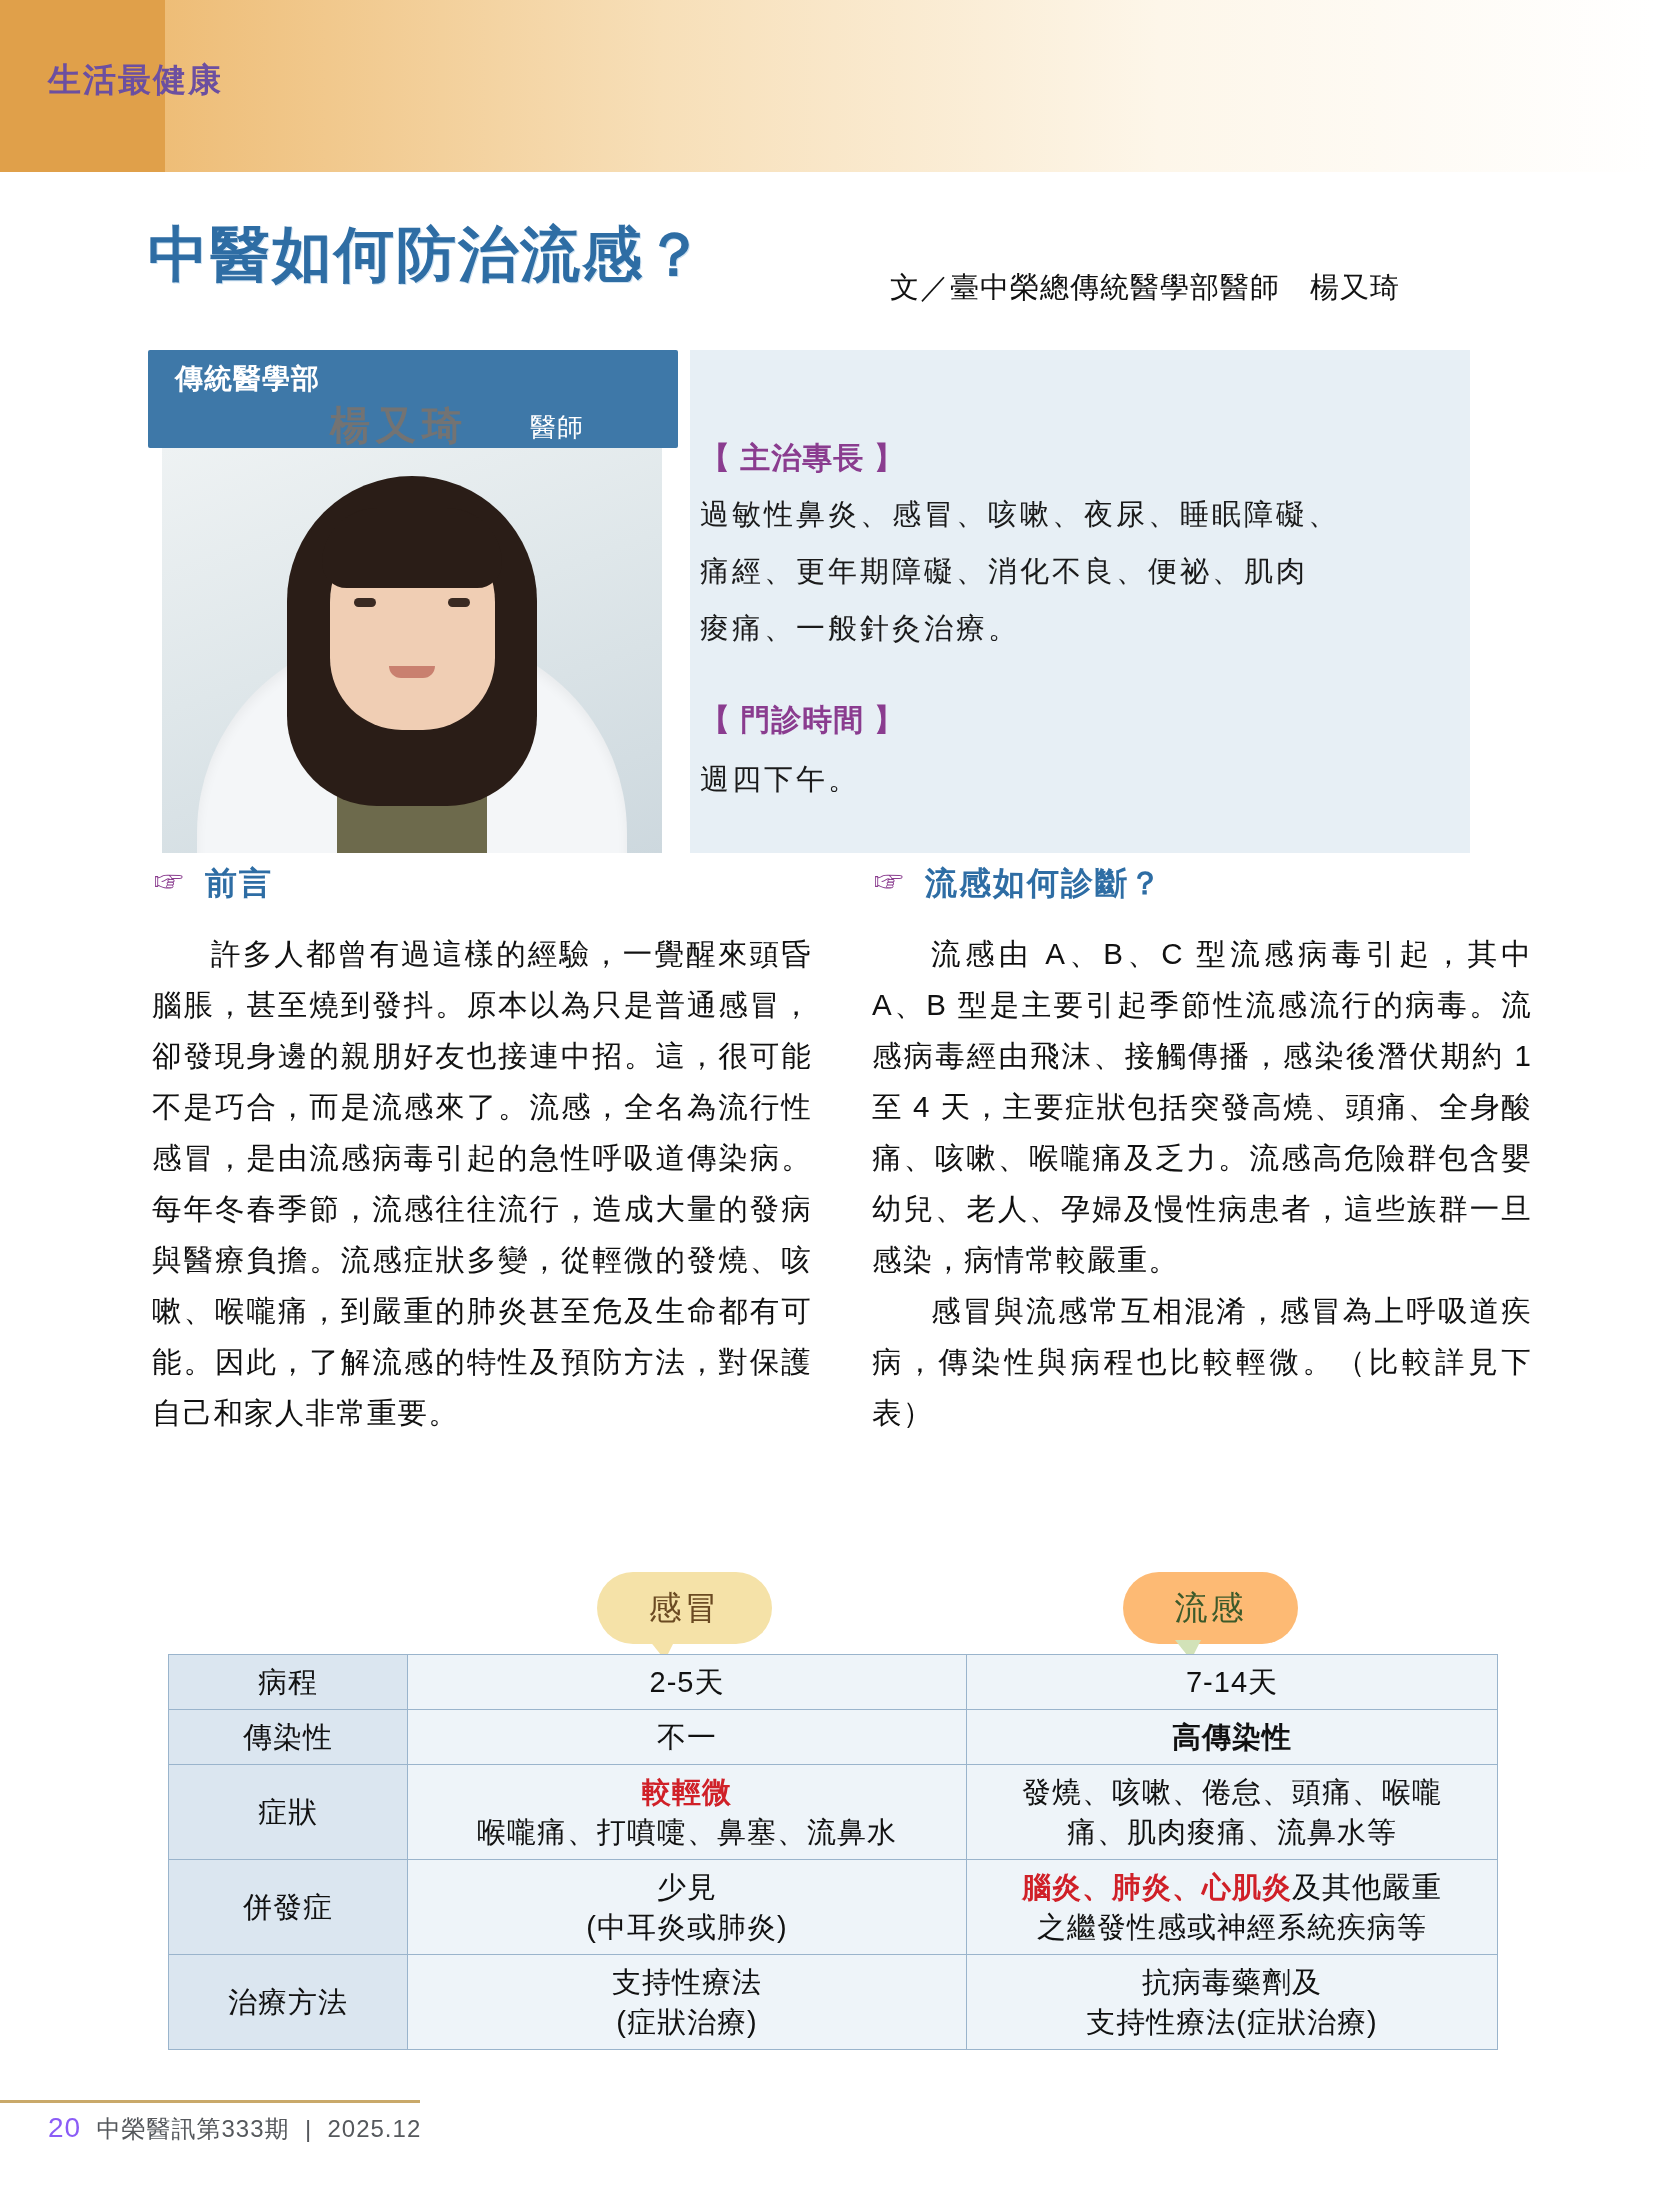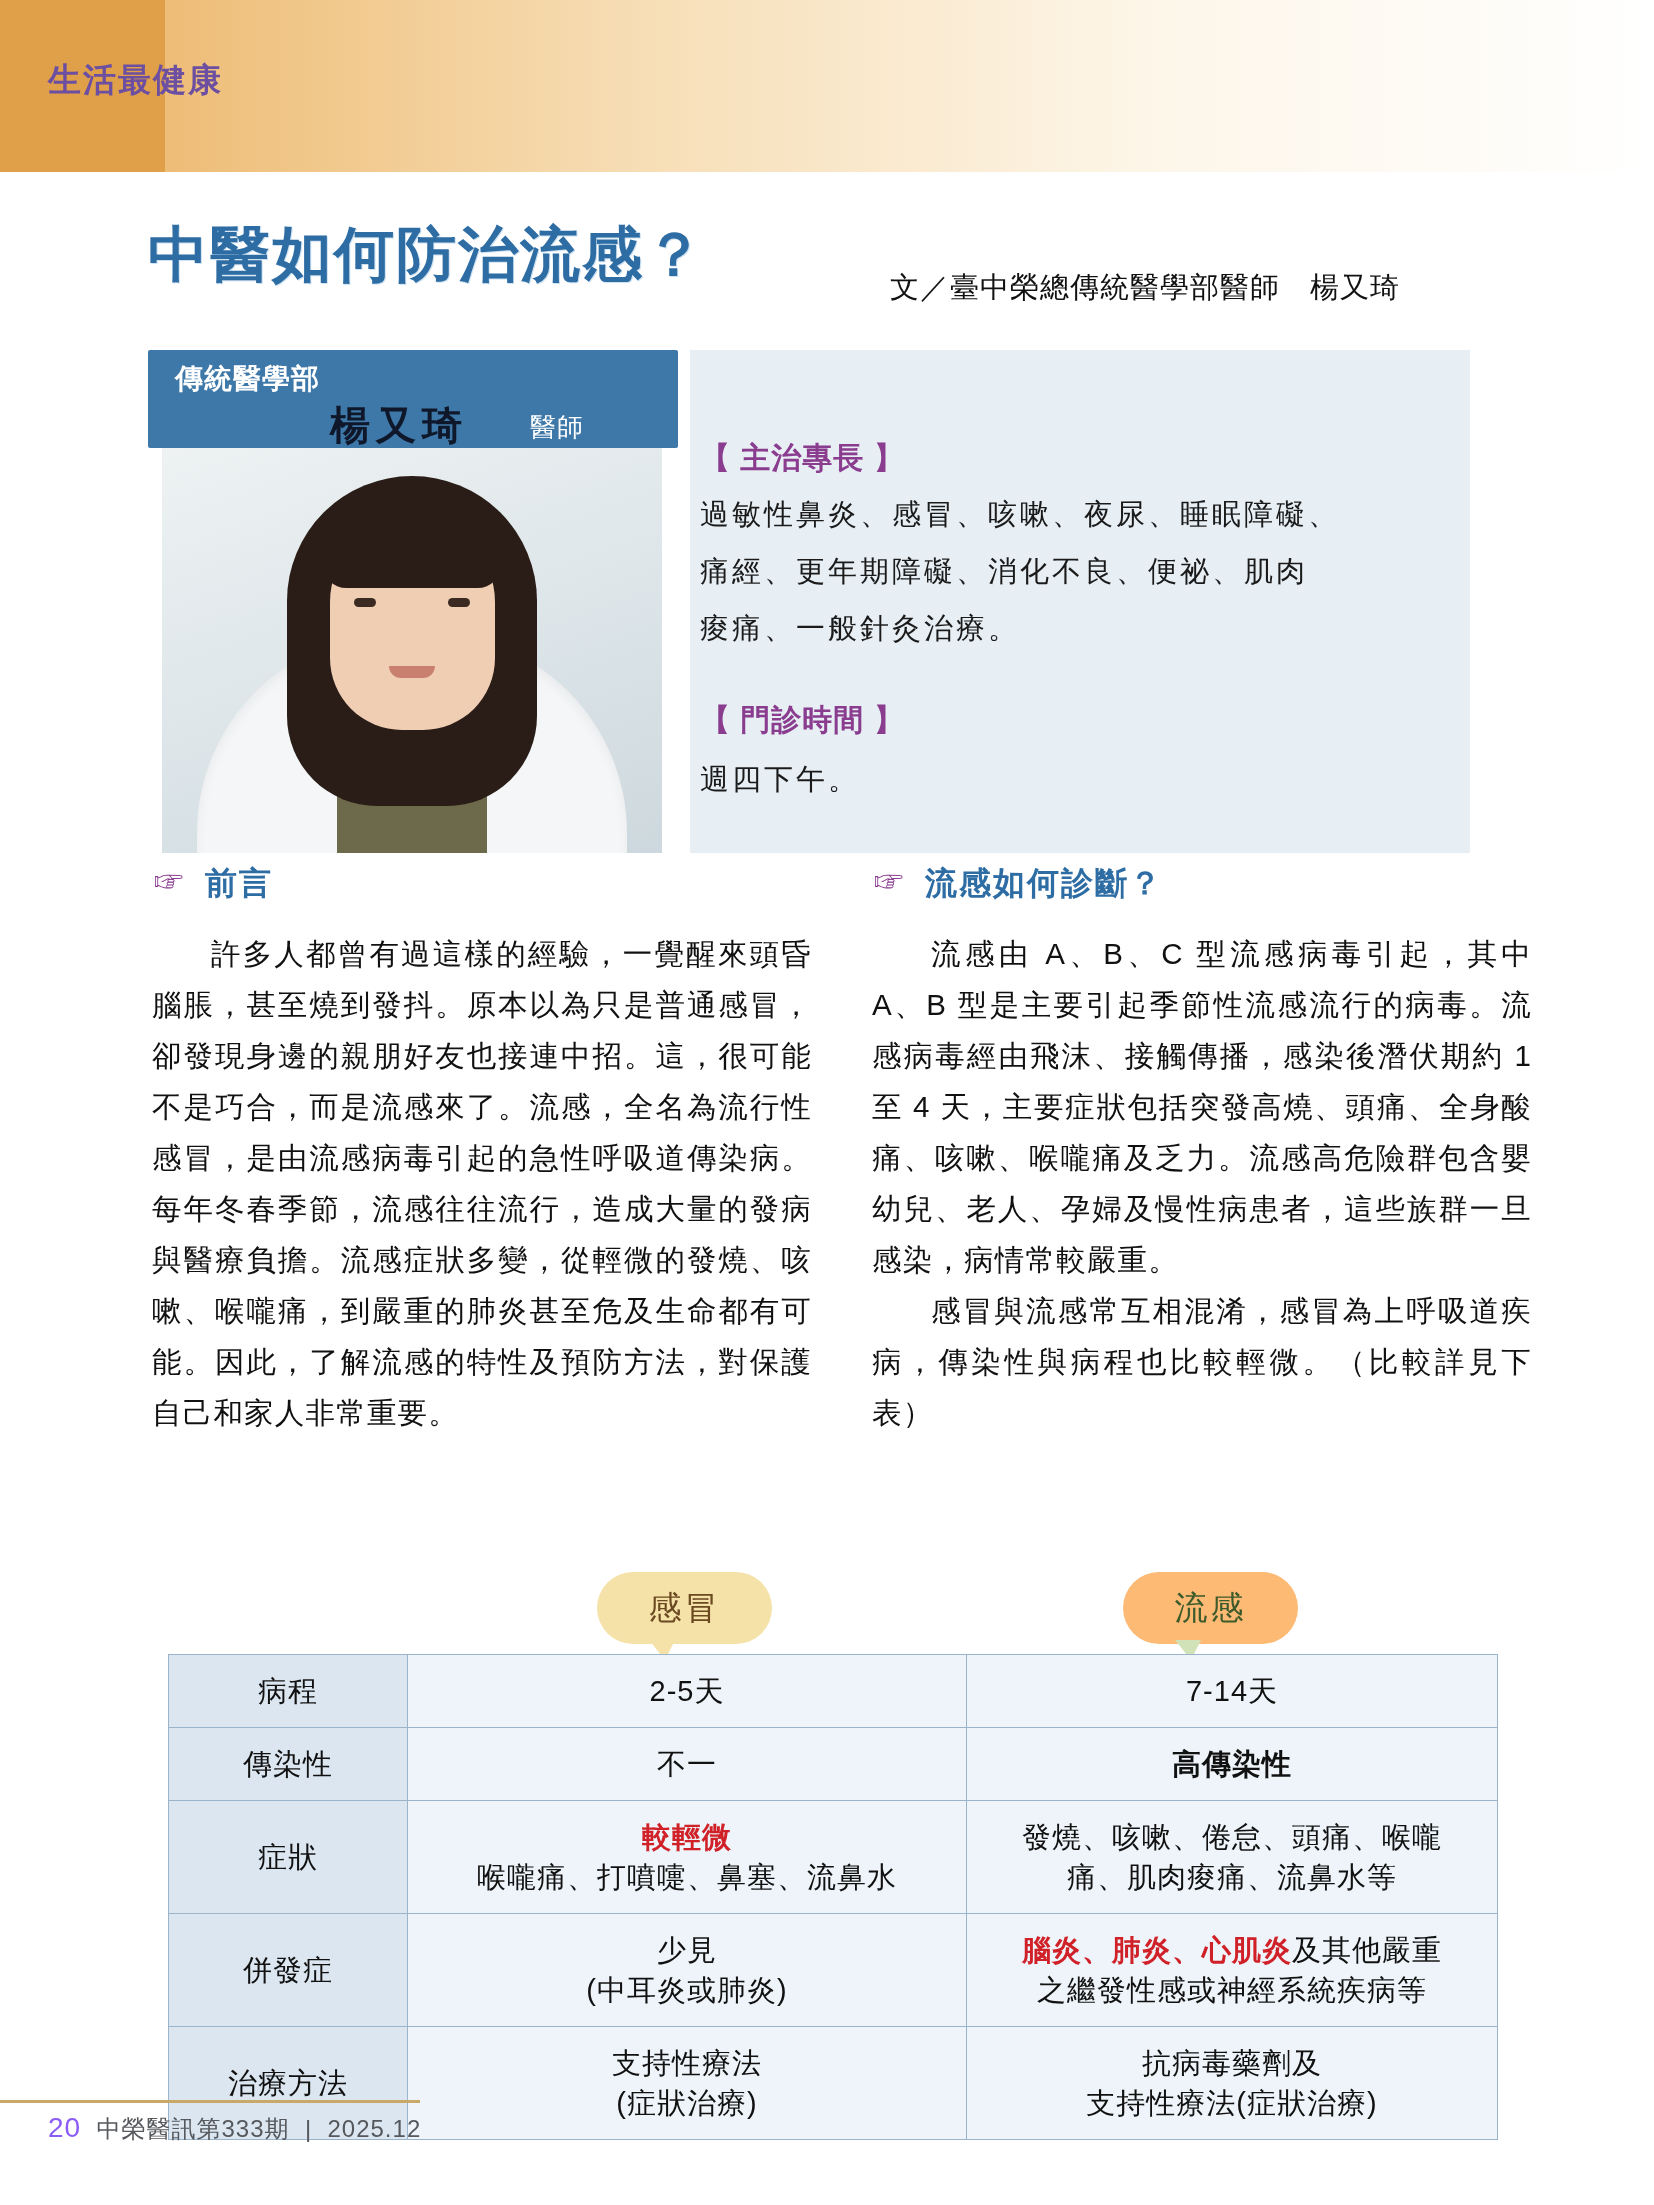--- a/index.html
+++ b/index.html
@@ -77,21 +77,21 @@
     font-size: 28px;
     color: #ffffff;
     font-weight: bold;
     letter-spacing: 1px;
   }
   .doc-name {
     position: absolute;
     top: 398px;
     left: 330px;
     font-size: 40px;
-    color: #0f172a;
+    color: #737373;
     font-weight: bold;
     letter-spacing: 6px;
   }
   .doc-role {
     position: absolute;
     top: 410px;
     left: 530px;
     font-size: 26px;
     color: #ffffff;
     letter-spacing: 1px;
@@ -281,21 +281,21 @@
     width: 1330px;
     border-collapse: collapse;
     table-layout: fixed;
   }
   .tbl td {
     border: 1px solid #9ab4cc;
     text-align: center;
     font-size: 29px;
     color: #111;
     letter-spacing: 1px;
-    padding: 16px 4px;
+    padding: 7px 4px;
     line-height: 40px;
   }
   .tbl td.rowhead {
     width: 230px;
     background: #dbe6f0;
     font-weight: normal;
   }
   .tbl td.cold { width: 550px; background: #eef4f9; }
   .tbl td.flu  { background: #eef4f9; }
   .em-red { color: #d02028; font-weight: bold; }

